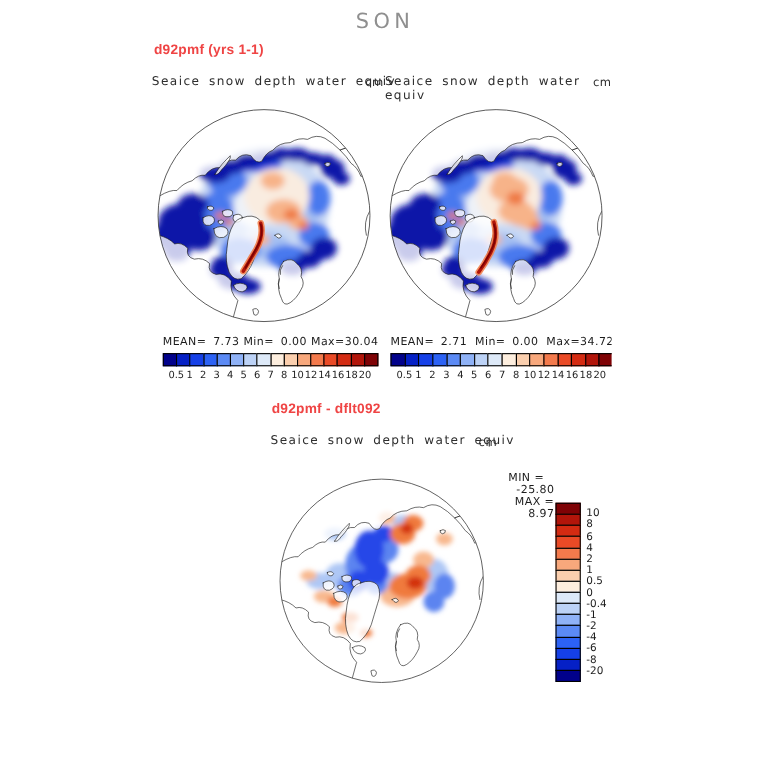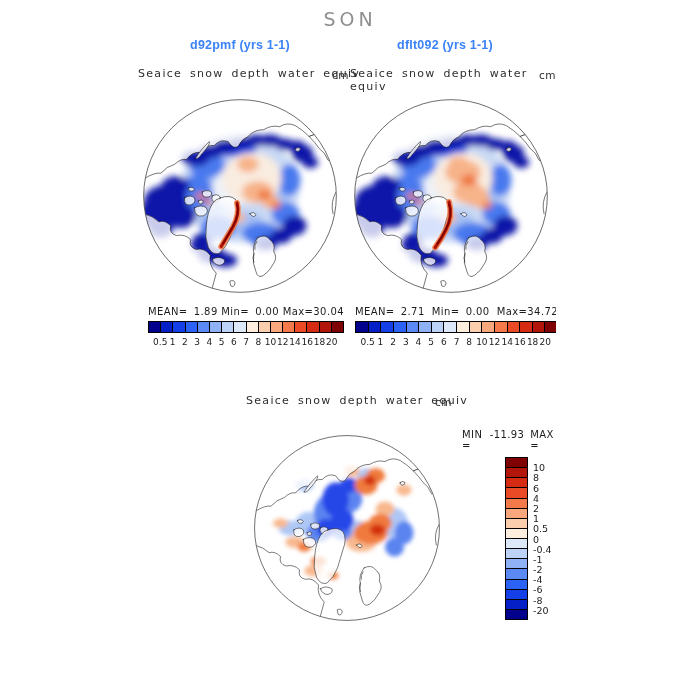--- a/index.html
+++ b/index.html
@@ -1,21 +1,21 @@
 <!DOCTYPE html>
 <html><head>
 <meta charset="utf-8">
 <style>
   html,body{margin:0;padding:0;background:#fff;}
   #fig{position:relative;width:556px;height:700px;background:#fff;overflow:hidden;
        font-family:"DejaVu Sans",sans-serif;color:#222;}
   .abs{position:absolute;}
   .figtitle{top:8px;left:0;width:700px;text-align:center;font-size:19px;color:#8f8f8f;
             letter-spacing:4px;font-weight:400;}
-  .ptitle{top:38px;text-align:center;font-weight:bold;font-size:12.5px;color:#3b82f6;
+  .ptitle{top:38px;font-weight:bold;font-size:12.5px;color:#ef4444;
           font-family:"Liberation Sans",sans-serif;letter-spacing:0.2px;}
   .subtitle{font-size:11px;color:#2e2e2e;letter-spacing:1.3px;word-spacing:3px;}
   .units{font-size:10.5px;color:#2e2e2e;letter-spacing:0.5px;}
   .statsrow{display:flex;justify-content:space-between;font-size:10px;color:#1c1c1c;
             letter-spacing:0.4px;}
   .statsrow .grp{display:flex;}
   .statsrow .val{display:inline-block;text-align:right;min-width:30px;}
   .cbar{display:flex;height:12px;}
   .cb-cell{flex:1;border:1px solid #000;margin-left:-1px;}
   .cb-cell:first-child{margin-left:0;}
@@ -132,21 +132,20 @@
         <ellipse cx="125" cy="99" rx="7" ry="5" fill="#ef7a45"></ellipse>
         <ellipse cx="136" cy="109" rx="5" ry="4" fill="#ef7a45"></ellipse>
         <ellipse cx="60" cy="100" rx="5" ry="3" fill="#ef7a45"></ellipse>
         <ellipse cx="68" cy="106" rx="4" ry="3" fill="#ef7a45"></ellipse>
       </g>
     </defs>
   </svg>
 
   <div class="abs figtitle">SON</div>
   <div class="abs ptitle" style="left:140px;width:200px;">d92pmf (yrs 1-1)</div>
-  <div class="abs ptitle" style="left:345px;width:200px;">dflt092 (yrs 1-1)</div>
 
   <div class="abs subtitle" style="left:138px;top:67px;">Seaice snow depth water equiv</div>
   <div class="abs units" style="left:332px;top:69px;">cm</div>
   <div class="abs subtitle" style="left:350px;top:67px;">Seaice snow depth water equiv</div>
   <div class="abs units" style="left:539px;top:69px;">cm</div>
 
   <svg class="abs" style="left:141px;top:97px;" width="198" height="198" viewBox="0 0 200 200">
     <circle cx="100" cy="100" r="97.3" fill="#ffffff" stroke="none"></circle>
     <g clip-path="url(#disc)">
       <g filter="url(#softblur)">
@@ -177,21 +176,21 @@
         <path d="M98,106 Q102,120 95,134 Q90,144 84,152" stroke="#b01408" stroke-width="3.2"></path>
         <path d="M98,108 Q102,120 95,133 Q91,141 86,148" stroke="#7a0203" stroke-width="1.5"></path>
       </g>
     </g>
     <circle cx="100" cy="100" r="97.3" fill="none" stroke="#444" stroke-width="0.8"></circle>
   </svg>
 
   <div class="abs statsrow" style="left:148px;top:306px;width:196px;">
     <span class="grp">
         <span>MEAN=</span>
-        <span class="val">1.89</span>
+        <span class="val">7.73</span>
       </span>
     <span class="grp">
         <span>Min=</span>
         <span class="val">0.00</span>
       </span>
     <span class="grp">
         <span>Max=</span>
         <span class="val">30.04</span>
       </span>
   </div>
@@ -274,26 +273,27 @@
       <span style="left: 50%;">7</span>
       <span style="left: 56.25%;">8</span>
       <span style="left: 62.5%;">10</span>
       <span style="left: 68.75%;">12</span>
       <span style="left: 75%;">14</span>
       <span style="left: 81.25%;">16</span>
       <span style="left: 87.5%;">18</span>
       <span style="left: 93.75%;">20</span>
     </div>
 
+  <div class="abs ptitle" style="left:247px;top:364px;width:200px;">d92pmf - dflt092</div>
   <div class="abs subtitle" style="left:246px;top:394px;">Seaice snow depth water equiv</div>
   <div class="abs units" style="left:435px;top:396px;">cm</div>
 
-  <div class="abs minmax" style="left:462px;top:429px;">
+  <div class="abs minmax" style="left:462px;top:429px;flex-direction:column;">
     <span>MIN =</span>
-    <span class="val" style="min-width:42px;">-11.93</span>
+    <span class="val" style="min-width:42px;">-25.80</span>
     <span style="margin-left:6px;">MAX =</span>
     <span class="val" style="min-width:36px;">8.97</span>
   </div>
 
   <svg class="abs" style="left:252px;top:433px;" width="190" height="190" viewBox="0 0 200 200">
     <circle cx="100" cy="100" r="97.3" fill="#ffffff"></circle>
     <g clip-path="url(#disc)">
       <g filter="url(#softblur2)">
 
         <g fill="#aec7f5">

